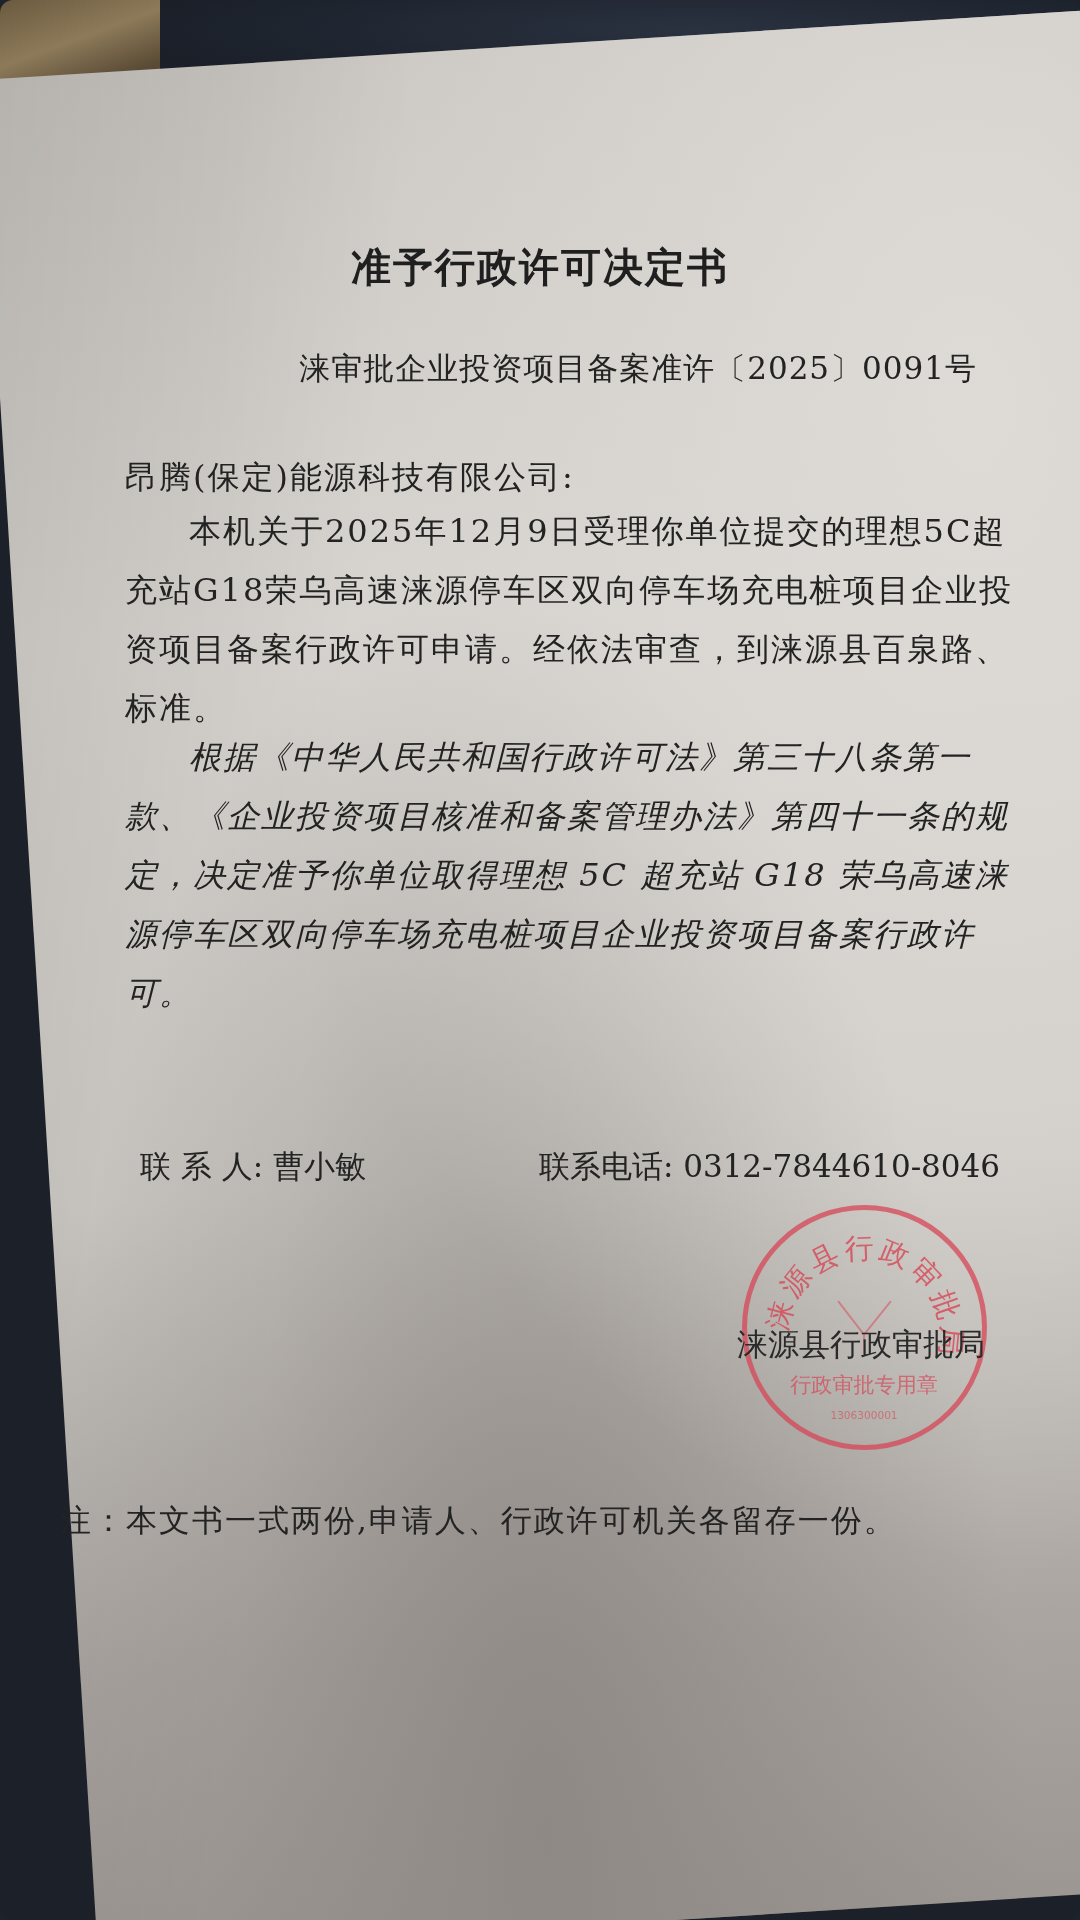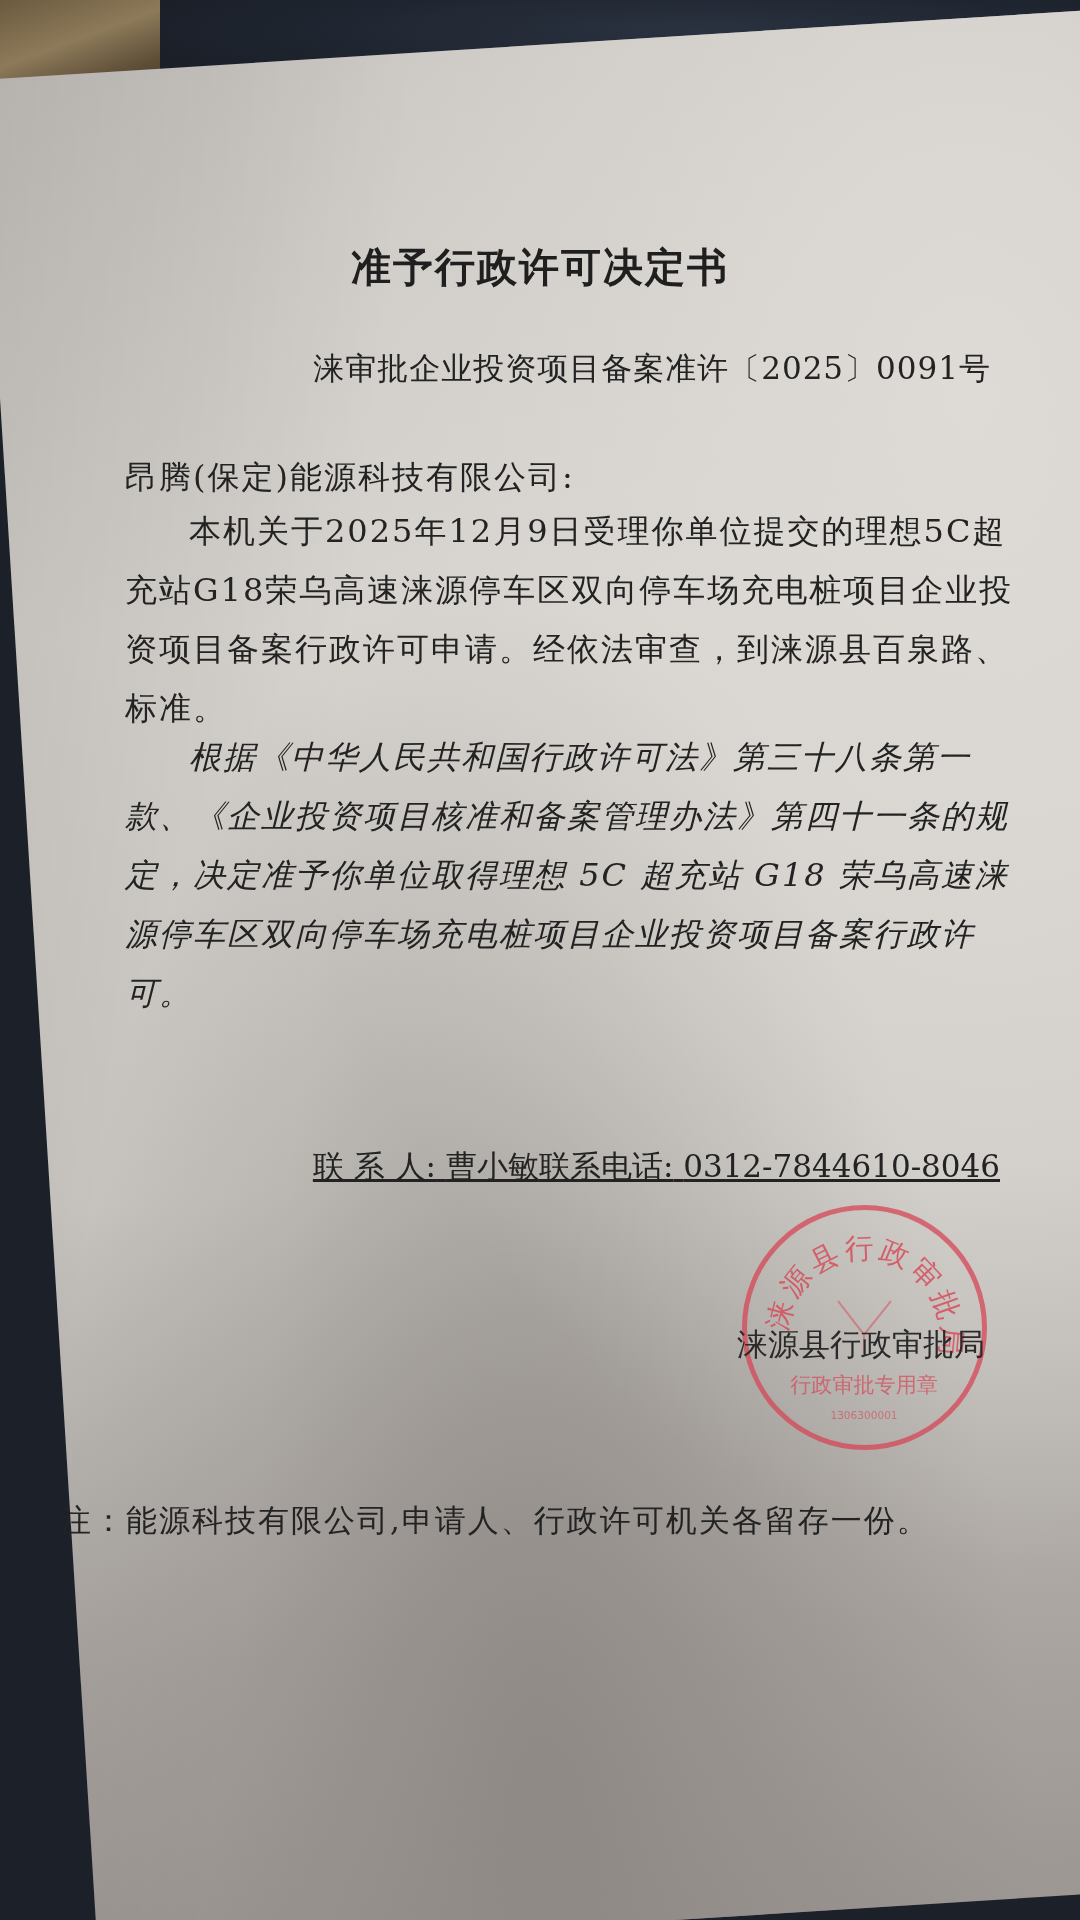--- a/index.html
+++ b/index.html
@@ -9,20 +9,21 @@
       height: 1920px;
       overflow: hidden;
       background: #1e232b;
     }
     .scene {
       position: relative;
       width: 1080px;
       height: 1920px;
       overflow: hidden;
       background: #1c2129;
+      border-radius: 13px;
     }
     .wood {
       position: absolute;
       left: 0; top: 0;
       width: 160px; height: 110px;
       background: linear-gradient(160deg, #6b5a3f 0%, #8d7a5a 40%, #5c4d36 70%, #3a3226 100%);
     }
     .desk-dark {
       position: absolute;
       left: 120px; top: 0;
@@ -53,21 +54,21 @@
       left: 0; width: 1080px;
       top: 240px;
       text-align: center;
       font-size: 40px;
       letter-spacing: 2px;
       font-weight: bold;
       color: #1f1f1f;
     }
     .docno {
       position: absolute;
-      right: 89px;
+      right: 103px;
       top: 348px;
       font-size: 31px;
       letter-spacing: 1px;
     }
     .para {
       position: absolute;
       left: 95px;
       width: 895px;
       font-size: 32px;
       line-height: 59px;
@@ -78,22 +79,21 @@
     .p1 { top: 502px; text-indent: 64px; }
     .p2 { top: 728px; text-indent: 64px; font-style: italic; }
     .p3 { top: 930px; text-indent: 64px; }
     .contact {
       position: absolute;
       top: 1146px;
       left: 140px;
       width: 860px;
       font-size: 31px;
       display: flex;
-      justify-content: flex-end;
-      text-decoration: underline;
+      justify-content: space-between;
     }
     .contact .person span, .contact .phone span { white-space: pre; }
     .issuer {
       position: absolute;
       right: 95px;
       top: 1316px;
       font-family: "DejaVu Sans", "Liberation Sans", sans-serif;
       font-size: 31px;
       text-align: right;
       line-height: 56px;
@@ -164,15 +164,15 @@
         <path d="M 95 95 L 122 130 L 150 95 M 122 130 L 122 150" stroke="rgba(214,70,85,0.5)" stroke-width="2" fill="none"></path>
         <text x="122" y="190" text-anchor="middle" font-size="22" fill="rgba(214,70,85,0.7)" font-family="DejaVu Sans, sans-serif">行政审批专用章</text>
         <text x="122" y="218" text-anchor="middle" font-size="11" fill="rgba(214,70,85,0.6)" font-family="DejaVu Sans, sans-serif">1306300001</text>
       </svg>
     </div>
 
     <div class="issuer">
       <div>涞源县行政审批局</div>
     </div>
 
-    <div class="note">注：能源科技有限公司,申请人、行政许可机关各留存一份。</div>
+    <div class="note">注：本文书一式两份,申请人、行政许可机关各留存一份。</div>
   </div>
 </div>
 
 </body></html>

